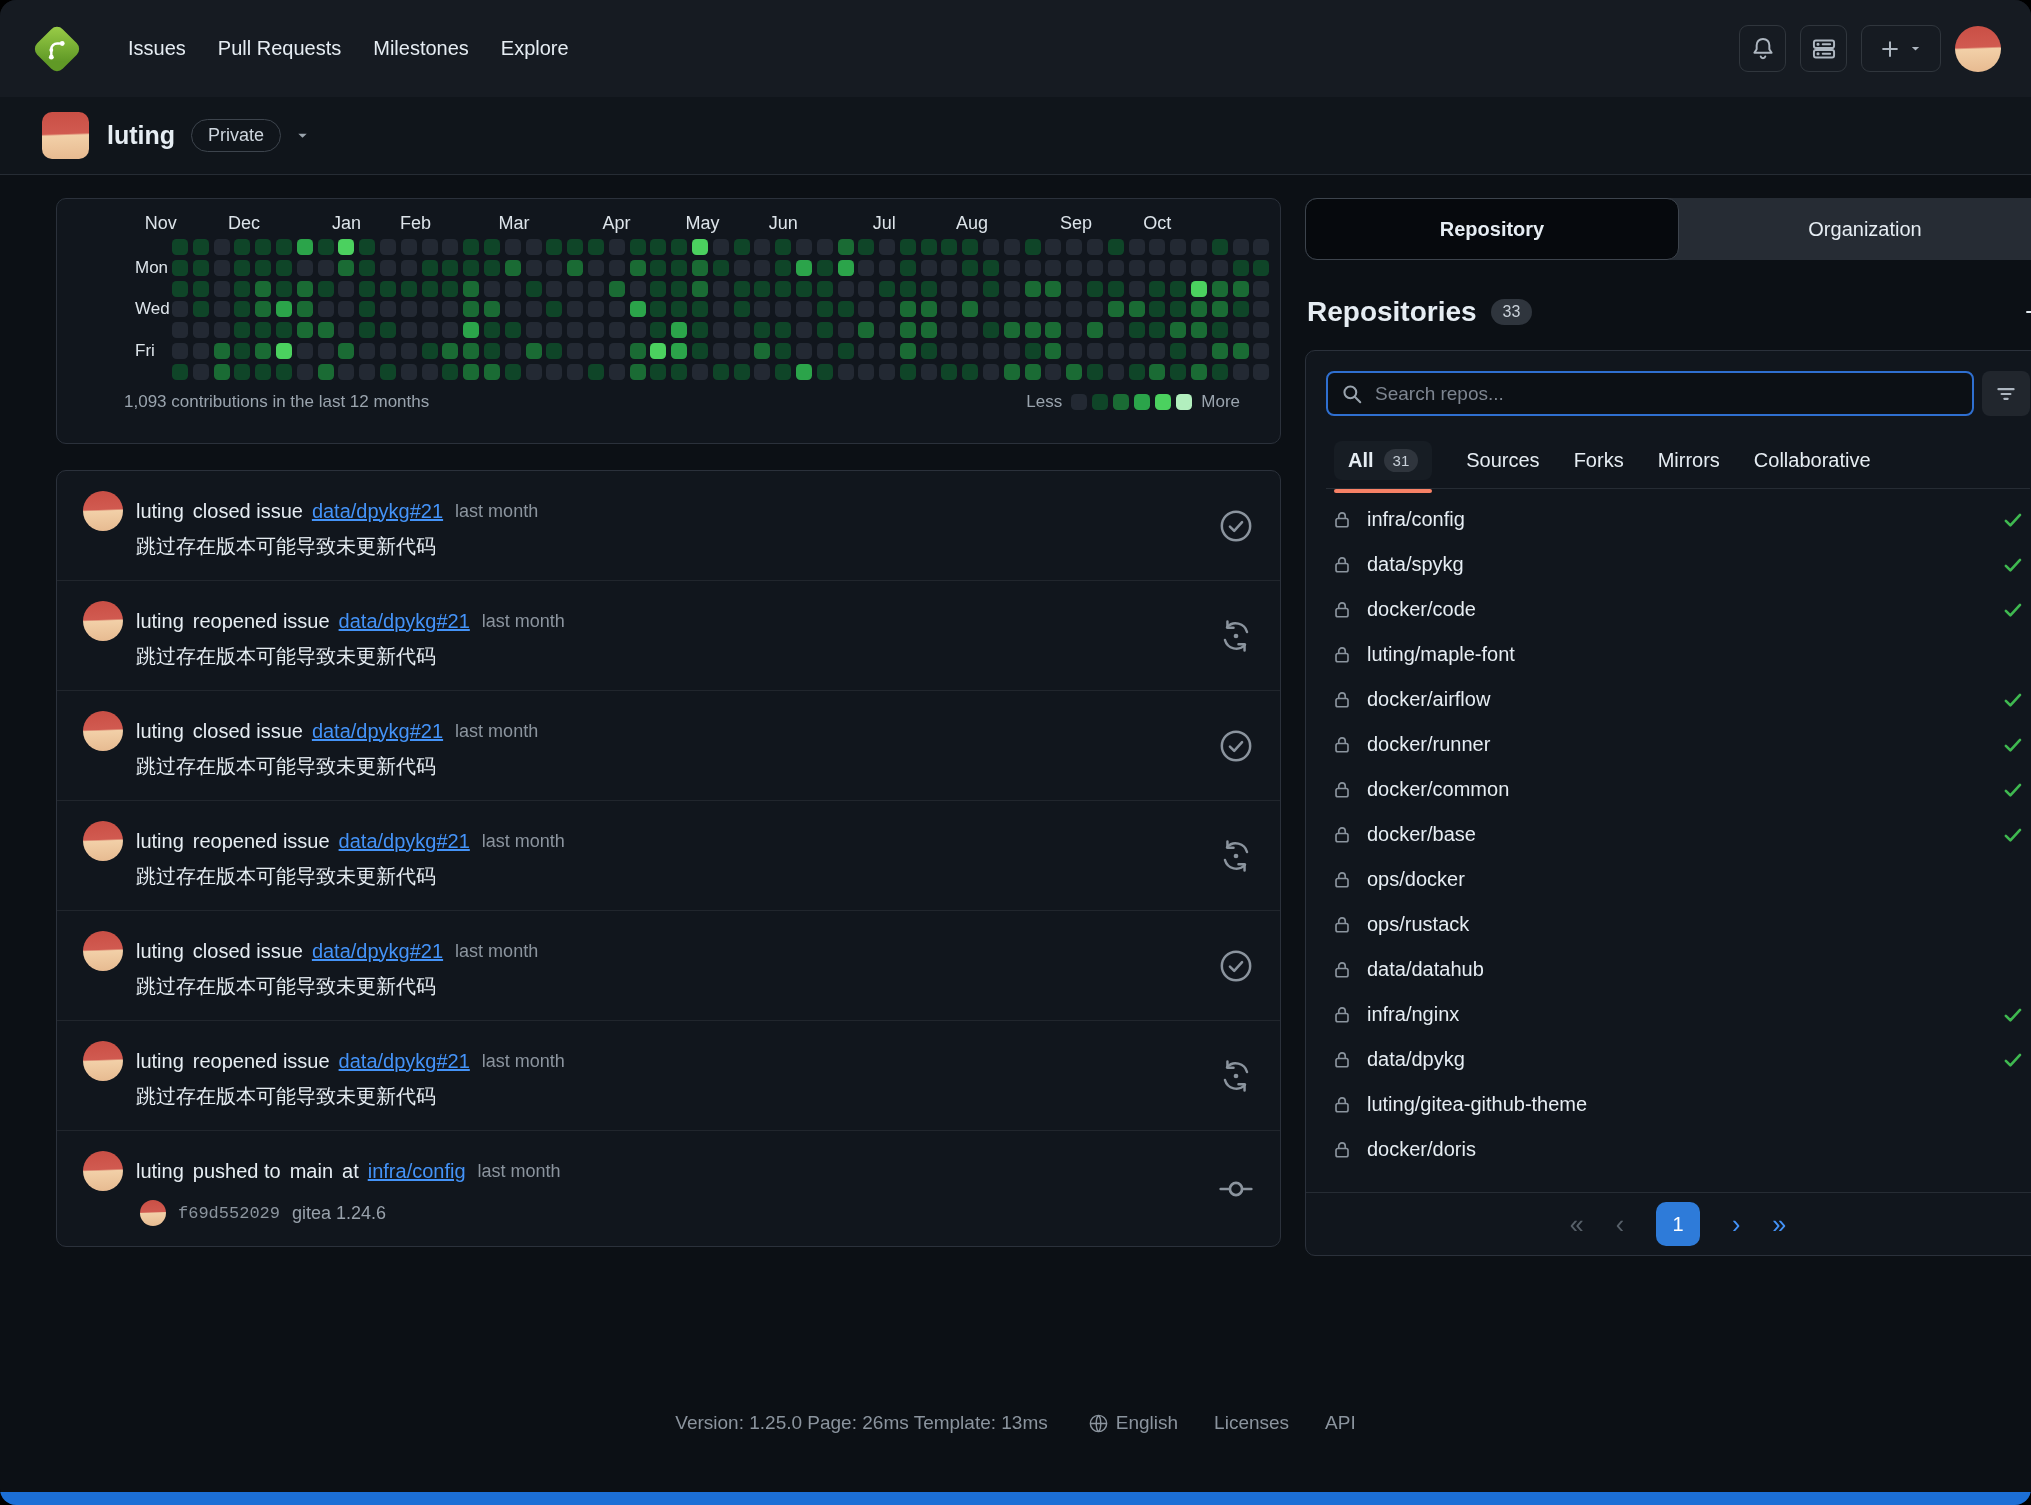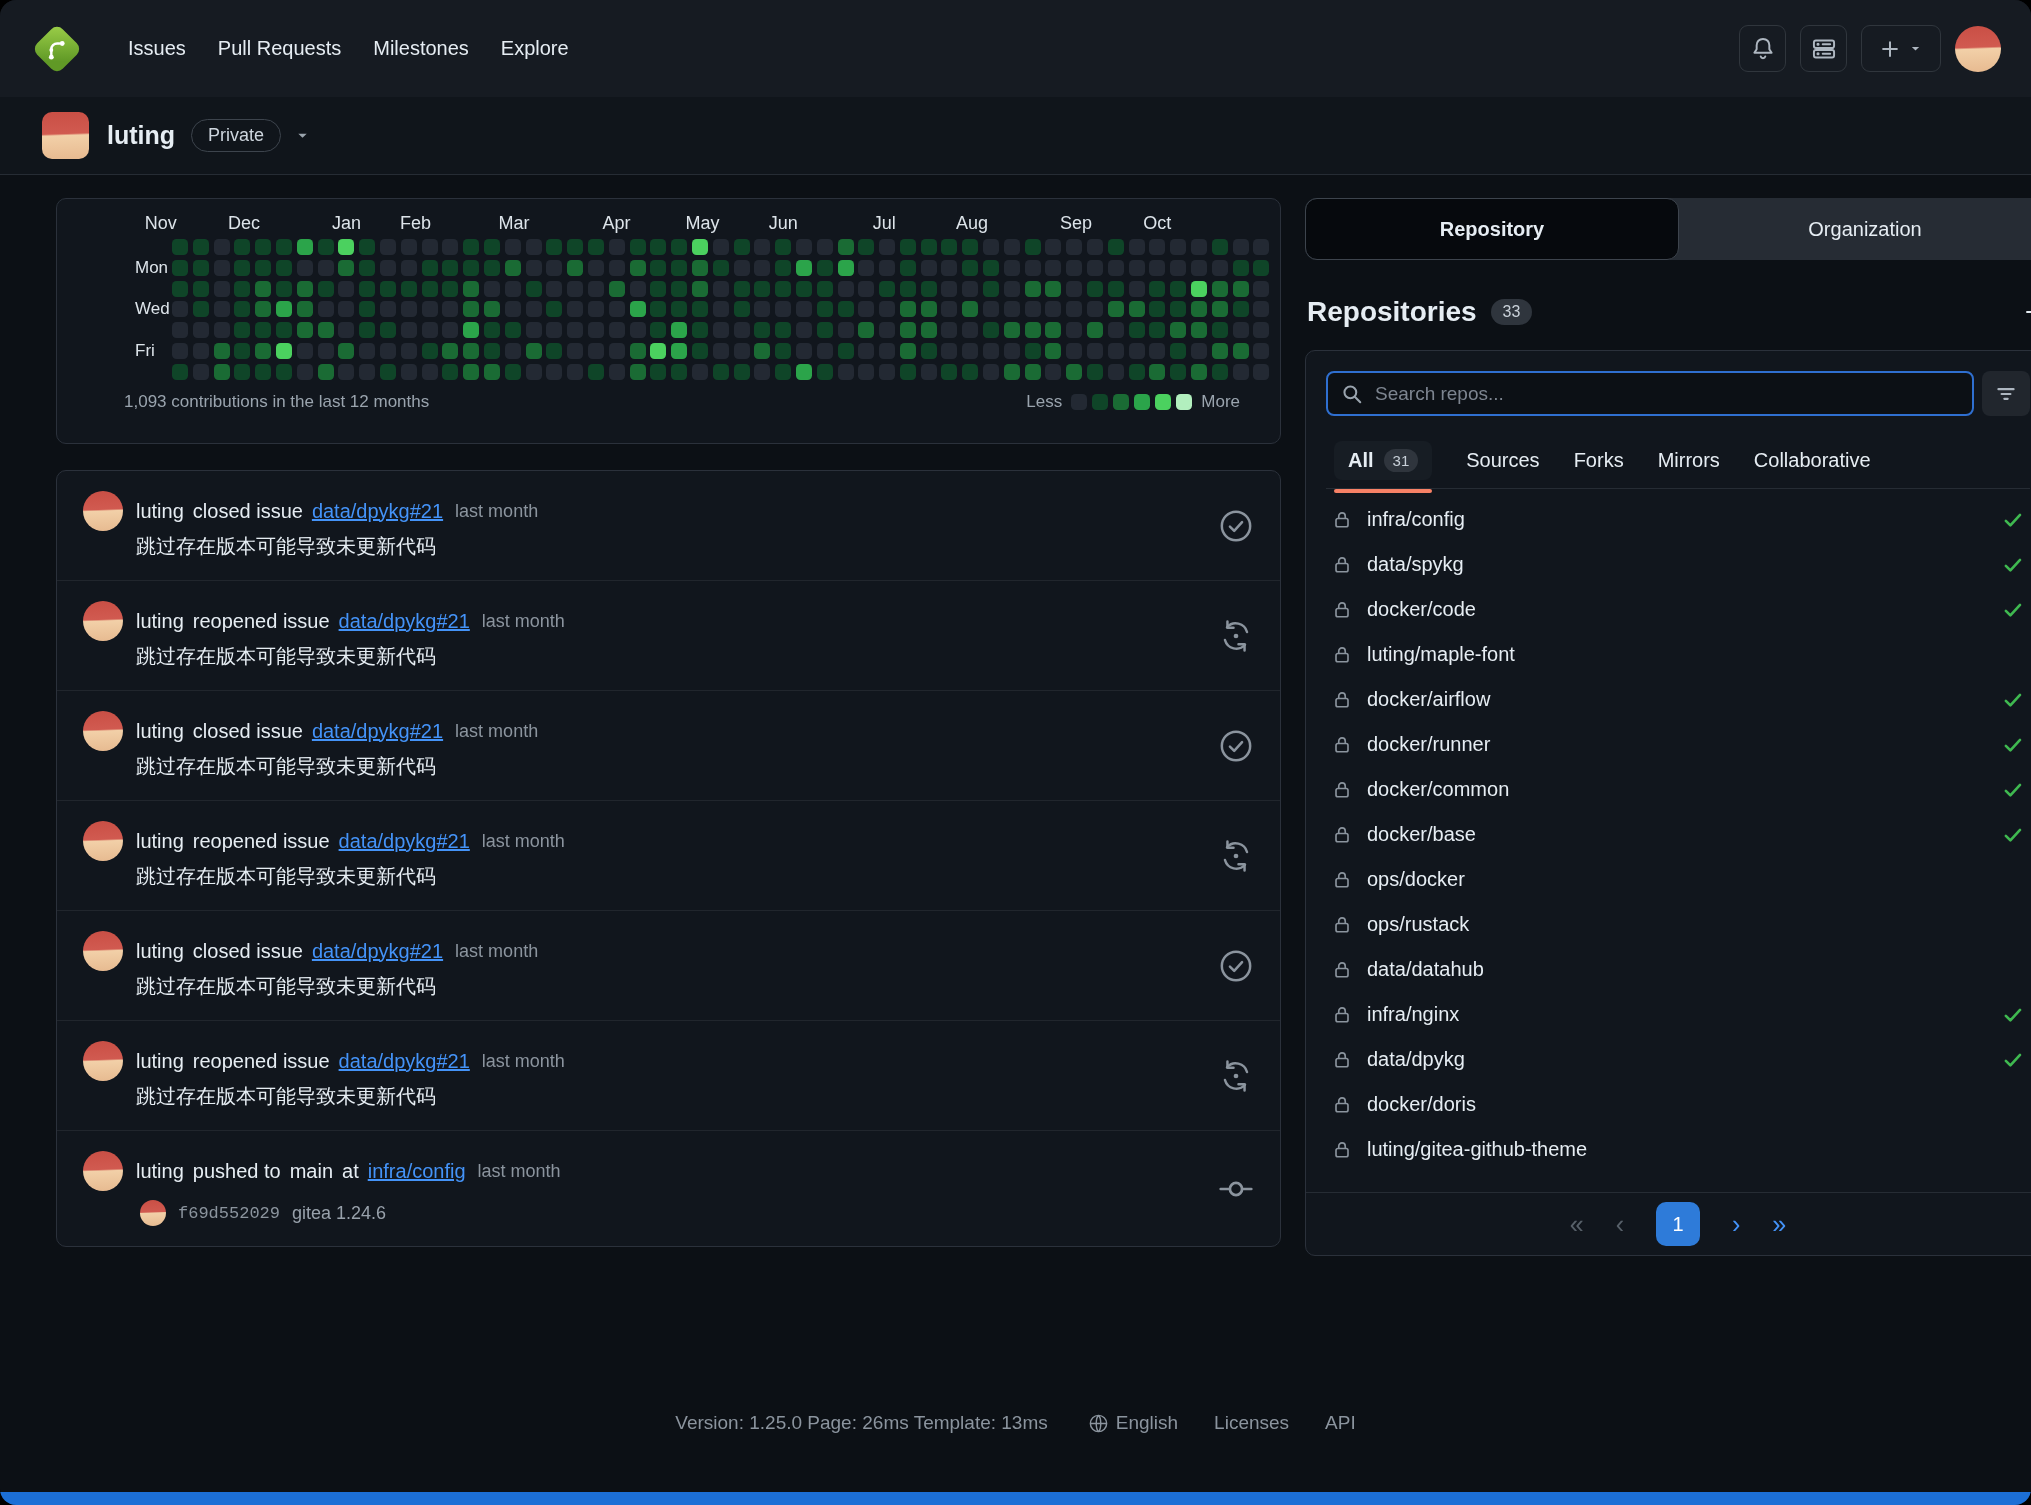--- a/index.html
+++ b/index.html
@@ -959,30 +959,30 @@
                 </svg>
               </span>
             </li>
             <li class="repo-row">
               <span class="lock">
                 <svg width="20" height="20" viewBox="0 0 16 16" fill="none" stroke="currentColor" stroke-width="1.3">
                   <rect x="3.2" y="6.8" width="9.6" height="6.6" rx="1.5"></rect>
                   <path d="M5.4 6.8V4.9a2.6 2.6 0 0 1 5.2 0v1.9"></path>
                 </svg>
               </span>
+              <span>luting/gitea-github-theme</span>
+            </li>
+            <li class="repo-row">
+              <span class="lock">
+                <svg width="20" height="20" viewBox="0 0 16 16" fill="none" stroke="currentColor" stroke-width="1.3">
+                  <rect x="3.2" y="6.8" width="9.6" height="6.6" rx="1.5"></rect>
+                  <path d="M5.4 6.8V4.9a2.6 2.6 0 0 1 5.2 0v1.9"></path>
+                </svg>
+              </span>
               <span>docker/doris</span>
-            </li>
-            <li class="repo-row">
-              <span class="lock">
-                <svg width="20" height="20" viewBox="0 0 16 16" fill="none" stroke="currentColor" stroke-width="1.3">
-                  <rect x="3.2" y="6.8" width="9.6" height="6.6" rx="1.5"></rect>
-                  <path d="M5.4 6.8V4.9a2.6 2.6 0 0 1 5.2 0v1.9"></path>
-                </svg>
-              </span>
-              <span>luting/gitea-github-theme</span>
             </li>
           </ul>
         <div class="pagination" id="pagination">
             <span class="pg">«</span>
             <span class="pg">‹</span>
             <span class="pg-current">1</span>
             <span class="pg enabled">›</span>
             <span class="pg enabled">»</span>
           </div>
       </div>

